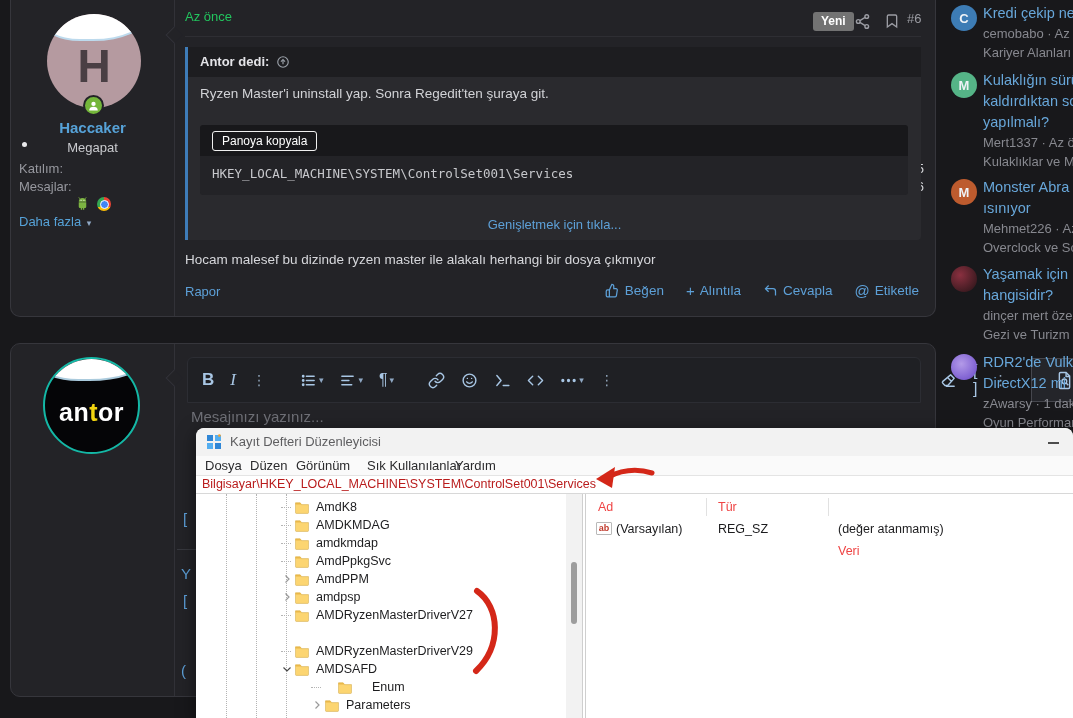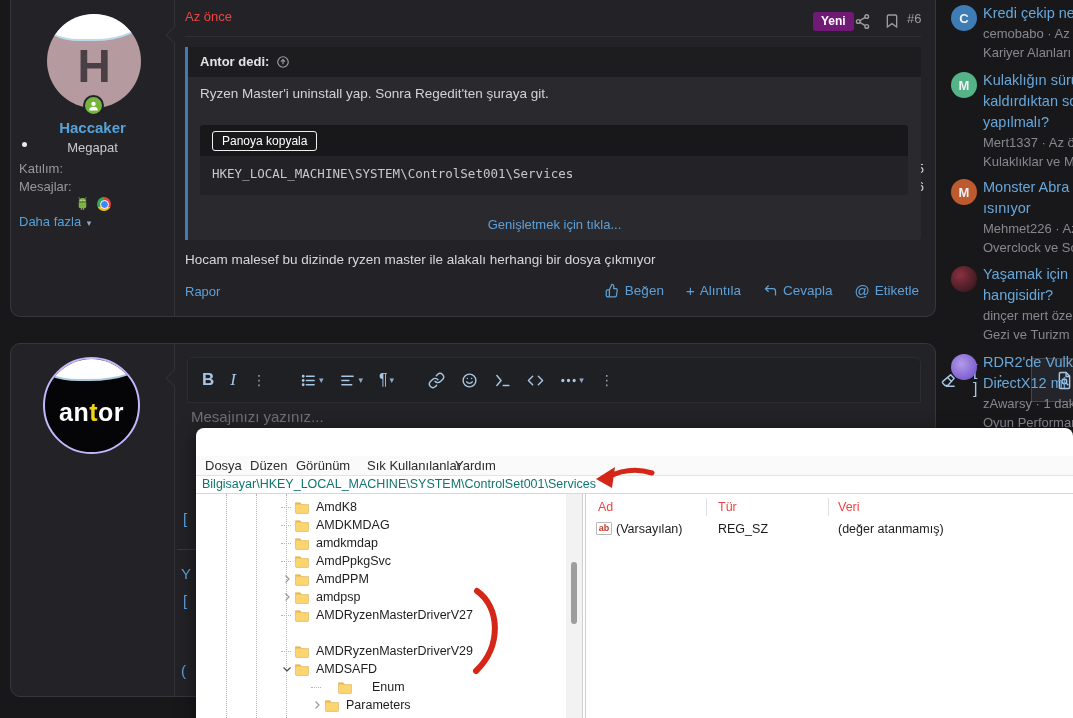--- a/index.html
+++ b/index.html
@@ -29,24 +29,24 @@
   .m-row { position:absolute; left:8px; right:11px; font-size:13px; }
   .m-row .lbl { color:#97989f; } .m-row .val { float:right; color:#d6d7db; }
   .m-icons { position:absolute; top:196px; left:0; width:163px; display:flex; justify-content:center; gap:7px; align-items:center; }
   .chrome-ball { width:14px; height:14px; border-radius:50%;
       background:conic-gradient(#ea4335 0 120deg, #fbbc05 120deg 240deg, #34a853 240deg 360deg); position:relative; }
   .chrome-ball::after { content:""; position:absolute; left:3.5px; top:3.5px; width:7px; height:7px;
       border-radius:50%; background:#4285f4; border:1.5px solid #fff; }
   .more-link { position:absolute; left:8px; top:214px; color:#56a2d8; font-size:13px; }
 
   
-  .ts { position:absolute; left:174px; top:9px; color:#ef4444; font-size:13px; }
+  .ts { position:absolute; left:174px; top:9px; color:#22c55e; font-size:13px; }
   .hdr-line { position:absolute; left:174px; top:36px; width:736px; height:1px; background:#2e2e33; }
   .badge-new { position:absolute; left:802px; top:12px; height:19px; line-height:19px; padding:0 8px;
-               background:#701a75; color:#fff; font-size:12px; font-weight:bold; border-radius:3px; }
+               background:#737373; color:#fff; font-size:12px; font-weight:bold; border-radius:3px; }
   .hdr-ic { position:absolute; top:13px; color:#9b9ca3; }
   .post-num { position:absolute; left:896px; top:11px; color:#9b9ca3; font-size:13px; }
 
   .quote { position:absolute; left:174px; top:47px; width:736px; height:193px;
            background:#2a2a2e; border-left:3px solid #3e7cb8; border-radius:0 4px 4px 0; }
   .q-head { height:30px; line-height:30px; background:#1d1d20; padding-left:12px;
             color:#e4e4e8; font-size:13px; font-weight:bold; display:flex; align-items:center; gap:7px; }
   .q-text { padding:9px 12px; color:#d2d3d7; font-size:13.5px; }
   .codeblock { position:absolute; left:12px; right:13px; top:78px; height:70px; border-radius:3px; overflow:hidden; }
   .code-head { height:31px; background:#18181b; display:flex; align-items:center; padding:0 8px 0 12px; }
@@ -57,21 +57,21 @@
                font-family:"DejaVu Sans Mono", monospace; font-size:12.5px; color:#c7c8cc; white-space:nowrap; }
   .expand-link { position:absolute; bottom:8px; left:0; width:100%; text-align:center; color:#5da0d8; font-size:13px; }
 
   .post-body { position:absolute; left:174px; top:252px; width:730px; color:#d6d7db; font-size:13.5px; }
   .report-link { position:absolute; left:174px; top:284px; color:#5da0d8; font-size:13px; }
   .actions { position:absolute; right:16px; top:283px; display:flex; gap:22px; }
   .action { display:flex; align-items:center; gap:5px; color:#5da0d8; font-size:13.5px; }
   .action .sym { font-size:15px; line-height:1; }
 
   
-  #antor-avatar { left:32px; top:13px; width:97px; height:97px; background:#050507; border:2px solid #c4b5fd; }
+  #antor-avatar { left:32px; top:13px; width:97px; height:97px; background:#050507; border:2px solid #14b8a6; }
   #antor-avatar .word { font-size:25px; font-weight:bold; color:#fff; margin-top:14px; letter-spacing:.5px; }
   #antor-avatar .word .yt { color:#f2d410; }
   #antor-avatar .snowcap { height:34%; top:-12px; }
   .toolbar { position:absolute; left:176px; top:13px; width:734px; height:46px; background:#1f2024;
              border:1px solid #2c2d33; border-radius:6px 6px 0 0; display:flex; align-items:center; padding-left:14px; }
   .tb-btn { display:flex; align-items:center; color:#a8c6e4; font-size:16px; margin-right:16px; }
   .tb-btn svg { width:17px; height:17px; stroke:#a8c6e4; }
   .tb-btn.gap { margin-left:18px; }
   .tb-btn .glyph.b { font-weight:bold; font-size:17px; }
   .tb-btn .glyph.i { font-style:italic; font-family:"Liberation Serif",serif; font-size:17px; }
@@ -99,21 +99,21 @@
             border-radius:8px 8px 0 0; box-shadow:0 4px 18px rgba(0,0,0,.5); overflow:hidden;
             font-size:13px; color:#1c1c1e; }
   .reg-titlebar { position:absolute; top:0; left:0; right:0; height:28px; background:#f2f2f2; border-radius:8px 8px 0 0; }
   .reg-icon { position:absolute; left:10px; top:6px; width:16px; height:16px; }
   .reg-title { position:absolute; left:34px; top:0; line-height:28px; font-size:13px; color:#5e5e60; }
   .reg-min { position:absolute; left:852px; top:14px; width:11px; height:2px; background:#4d4d4d; }
   .reg-menubar { position:absolute; top:28px; left:0; right:0; height:19px; background:#fafafa; }
   .reg-menu { position:absolute; top:0; line-height:19px; font-size:13px; color:#2b2b2d; }
   .reg-address { position:absolute; top:47px; left:0; right:0; height:19px; background:#fff;
                  border-top:1px solid #e4e4e4; border-bottom:1px solid #d8d8d8; }
-  .reg-address span { position:absolute; left:6px; top:0; line-height:17px; font-size:12.5px; color:#0f766e; }
+  .reg-address span { position:absolute; left:6px; top:0; line-height:17px; font-size:12.5px; color:#b91c1c; }
   .reg-content { position:absolute; top:66px; left:0; right:0; bottom:0; }
   .tree { position:absolute; left:0; top:0; width:370px; bottom:0; overflow:hidden; }
   .guide { position:absolute; top:0; bottom:0; width:0; border-left:1px dotted #b4b4b4; }
   .tree-row { position:absolute; height:18px; display:flex; align-items:center; font-size:12.5px; color:#1d1d1f; }
   .tree-row .arrow { width:14px; height:14px; display:flex; align-items:center; justify-content:center; }
   .tree-row .hdots { width:10px; height:1px; border-top:1px dotted #b4b4b4; margin-right:2px; }
   .folder { width:16px; height:13px; margin-right:6px; flex:none; }
   .vscroll { position:absolute; left:370px; top:0; bottom:0; width:16px; background:#f2f2f2; }
   .vthumb { position:absolute; left:5px; width:6px; border-radius:3px; background:#9d9d9d; }
   .split1 { position:absolute; left:386px; top:0; bottom:0; width:1px; background:#cfcfcf; }
@@ -396,20 +396,31 @@
         <div class="sb-text">
           <div class="sb-line">RDR2'de Vulka</div>
           <div class="sb-line">DirectX12 mi</div>
           <div class="sb-meta">zAwarsy · 1 daki</div>
           <div class="sb-cat">Oyun Performan</div>
         </div>
       </div>
     </aside>
 
   <div id="regwin">
+    <div class="reg-titlebar">
+      <svg class="reg-icon" viewBox="0 0 16 16">
+        <rect x="1" y="1" width="6" height="6" fill="#2f86d6"></rect>
+          <rect x="9" y="1" width="6" height="6" fill="#54aef0"></rect>
+        <rect x="1" y="9" width="6" height="6" fill="#54aef0"></rect>
+          <rect x="9" y="9" width="6" height="6" fill="#2f86d6"></rect>
+        <circle cx="13.4" cy="1.6" r="1.4" fill="#e8a33d"></circle>
+      </svg>
+      <span class="reg-title">Kayıt Defteri Düzenleyicisi</span>
+      <span class="reg-min"></span>
+    </div>
     <div class="reg-menubar" id="reg-menus">
         <span class="reg-menu" style="left: 9px;">Dosya</span>
         <span class="reg-menu" style="left: 54px;">Düzen</span>
         <span class="reg-menu" style="left: 100px;">Görünüm</span>
         <span class="reg-menu" style="left: 171px;">Sık Kullanılanlar</span>
         <span class="reg-menu" style="left: 259px;">Yardım</span>
       </div>
     <div class="reg-address">
       <span>Bilgisayar\HKEY_LOCAL_MACHINE\SYSTEM\ControlSet001\Services</span>
     </div>
@@ -547,21 +558,21 @@
           </div>
         </div>
       <div class="vscroll">
         <div class="vthumb" style="top:68px;height:62px;"></div>
       </div>
       <div class="split1"></div>
       <div class="split2"></div>
       <div class="rpane">
         <span class="col-h" style="left:11px;">Ad</span>
         <span class="col-h" style="left:131px;">Tür</span>
-        <span class="col-h" style="left:251px;">Veri</span>
+        <span class="col-h" style="left:251px;margin-top:44px;">Veri</span>
         <span class="col-sep" style="left:119px;"></span>
         <span class="col-sep" style="left:241px;"></span>
         <div class="val-row">
           <span class="ab-icon">ab</span>
           <span class="val-cell" style="left:29px;">(Varsayılan)</span>
           <span class="val-cell" style="left:131px;">REG_SZ</span>
           <span class="val-cell" style="left:251px;">(değer atanmamış)</span>
         </div>
       </div>
     </div>

